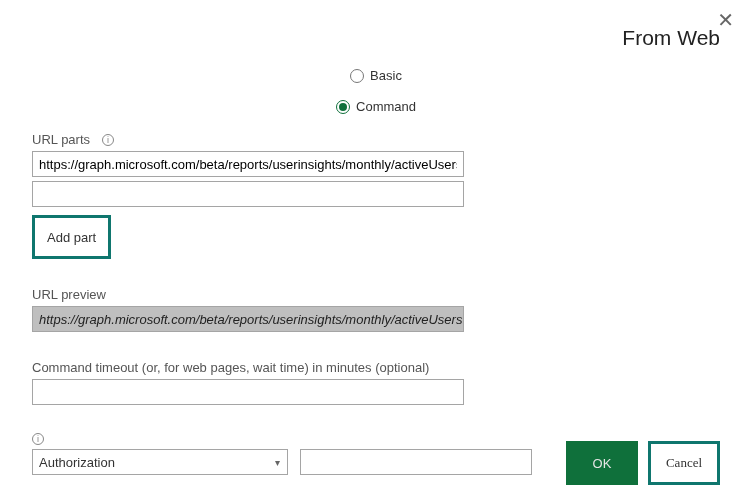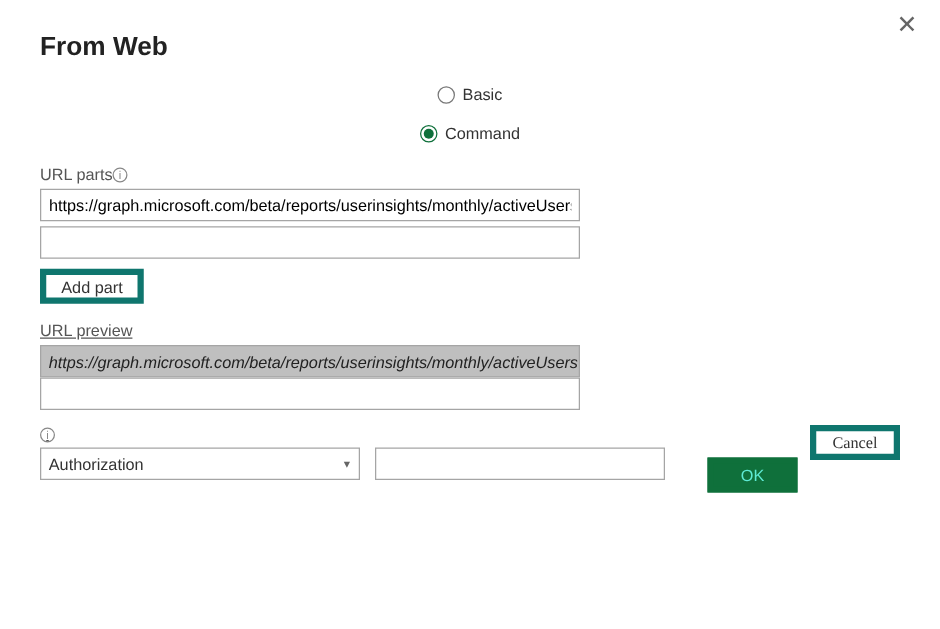--- a/index.html
+++ b/index.html
@@ -23,23 +23,24 @@
     top: 10px;
     right: 18px;
     font-size: 20px;
     color: #666;
     cursor: pointer;
     line-height: 1;
     font-weight: 300;
   }
   .title {
     font-size: 21px;
-    font-weight: 700;
+    font-weight: 400;
     color: #222;
     margin: 0 0 18px 0;
+    text-align: right;
   }
   .radio-row {
     display: flex;
     align-items: center;
     gap: 16px;
     margin-bottom: 18px;
     flex-direction: column;
   }
   .radio-opt {
     display: flex;
@@ -65,21 +66,21 @@
     height: 8px;
     background: #0f703b;
     border-radius: 50%;
   }
   .field-label {
     font-size: 13px;
     color: #555;
     margin: 8px 0 4px 0;
     display: flex;
     align-items: center;
-    gap: 0;
+    gap: 12px;
   }
   .info-icon {
     width: 12px;
     height: 12px;
     border: 1px solid #888;
     border-radius: 50%;
     display: inline-flex;
     align-items: center;
     justify-content: center;
     font-size: 9px;
@@ -96,23 +97,23 @@
     outline: none;
     background: #fff;
   }
   .url-parts-stack {
     display: flex;
     flex-direction: column;
     gap: 4px;
     margin-bottom: 8px;
   }
   .btn {
-    height: 28px;
+    height: 44px;
     padding: 0 12px;
-    border: 5px solid #0f766e;
+    border: 3px solid #0f766e;
     background: #fff;
     font-size: 13px;
     font-family: inherit;
     cursor: pointer;
     color: #333;
     display: inline-flex;
     align-items: center;
     justify-content: center;
   }
   .preview-box {
@@ -122,21 +123,21 @@
     background: #bfbfbf;
     padding: 2px 6px;
     font-size: 13px;
     font-style: italic;
     color: #222;
     display: flex;
     align-items: center;
     overflow: hidden;
     white-space: nowrap;
   }
-  .section-gap { margin-top: 14px; text-decoration: underline; }
+  .section-gap { margin-top: 28px; }
   .header-row {
     display: flex;
     gap: 12px;
     margin-bottom: 8px;
   }
   .select-wrap {
     position: relative;
     width: 256px;
   }
   .select-input {
@@ -171,24 +172,23 @@
   .footer {
     position: absolute;
     bottom: 18px;
     right: 32px;
     display: flex;
     gap: 10px;
   }
   .btn-primary {
     background: #0f703b;
     border-color: #0f703b;
-    color: #5eead4;
+    color: #e5e5e5;
     min-width: 72px;
     font-weight: 400;
-    margin-top: 26px;
   }
   .btn-secondary {
     min-width: 72px;
     font-family: Liberation Serif, serif;
   }
 </style>
 </head>
 <body>
 
 <div class="dialog">
@@ -216,20 +216,21 @@
   </div>
   <div class="url-parts-stack">
     <input class="text-input" type="text" value="https://graph.microsoft.com/beta/reports/userinsights/monthly/activeUsers" style="">
     <input class="text-input" type="text" value="" style="">
   </div>
   <button class="btn">Add part</button>
 
   <div class="field-label section-gap">URL preview</div>
   <div class="preview-box">https://graph.microsoft.com/beta/reports/userinsights/monthly/activeUsers</div>
 
+  <div class="field-label section-gap">Command timeout (or, for web pages, wait time) in minutes (optional)</div>
   <input class="text-input" type="text" value="" style="">
 
   <div class="field-label section-gap">
     <span class="info-icon">i</span>
   </div>
   <div class="header-row">
     <div class="select-wrap">
       <div class="select-input">
         <span>Authorization</span>
       </div>

